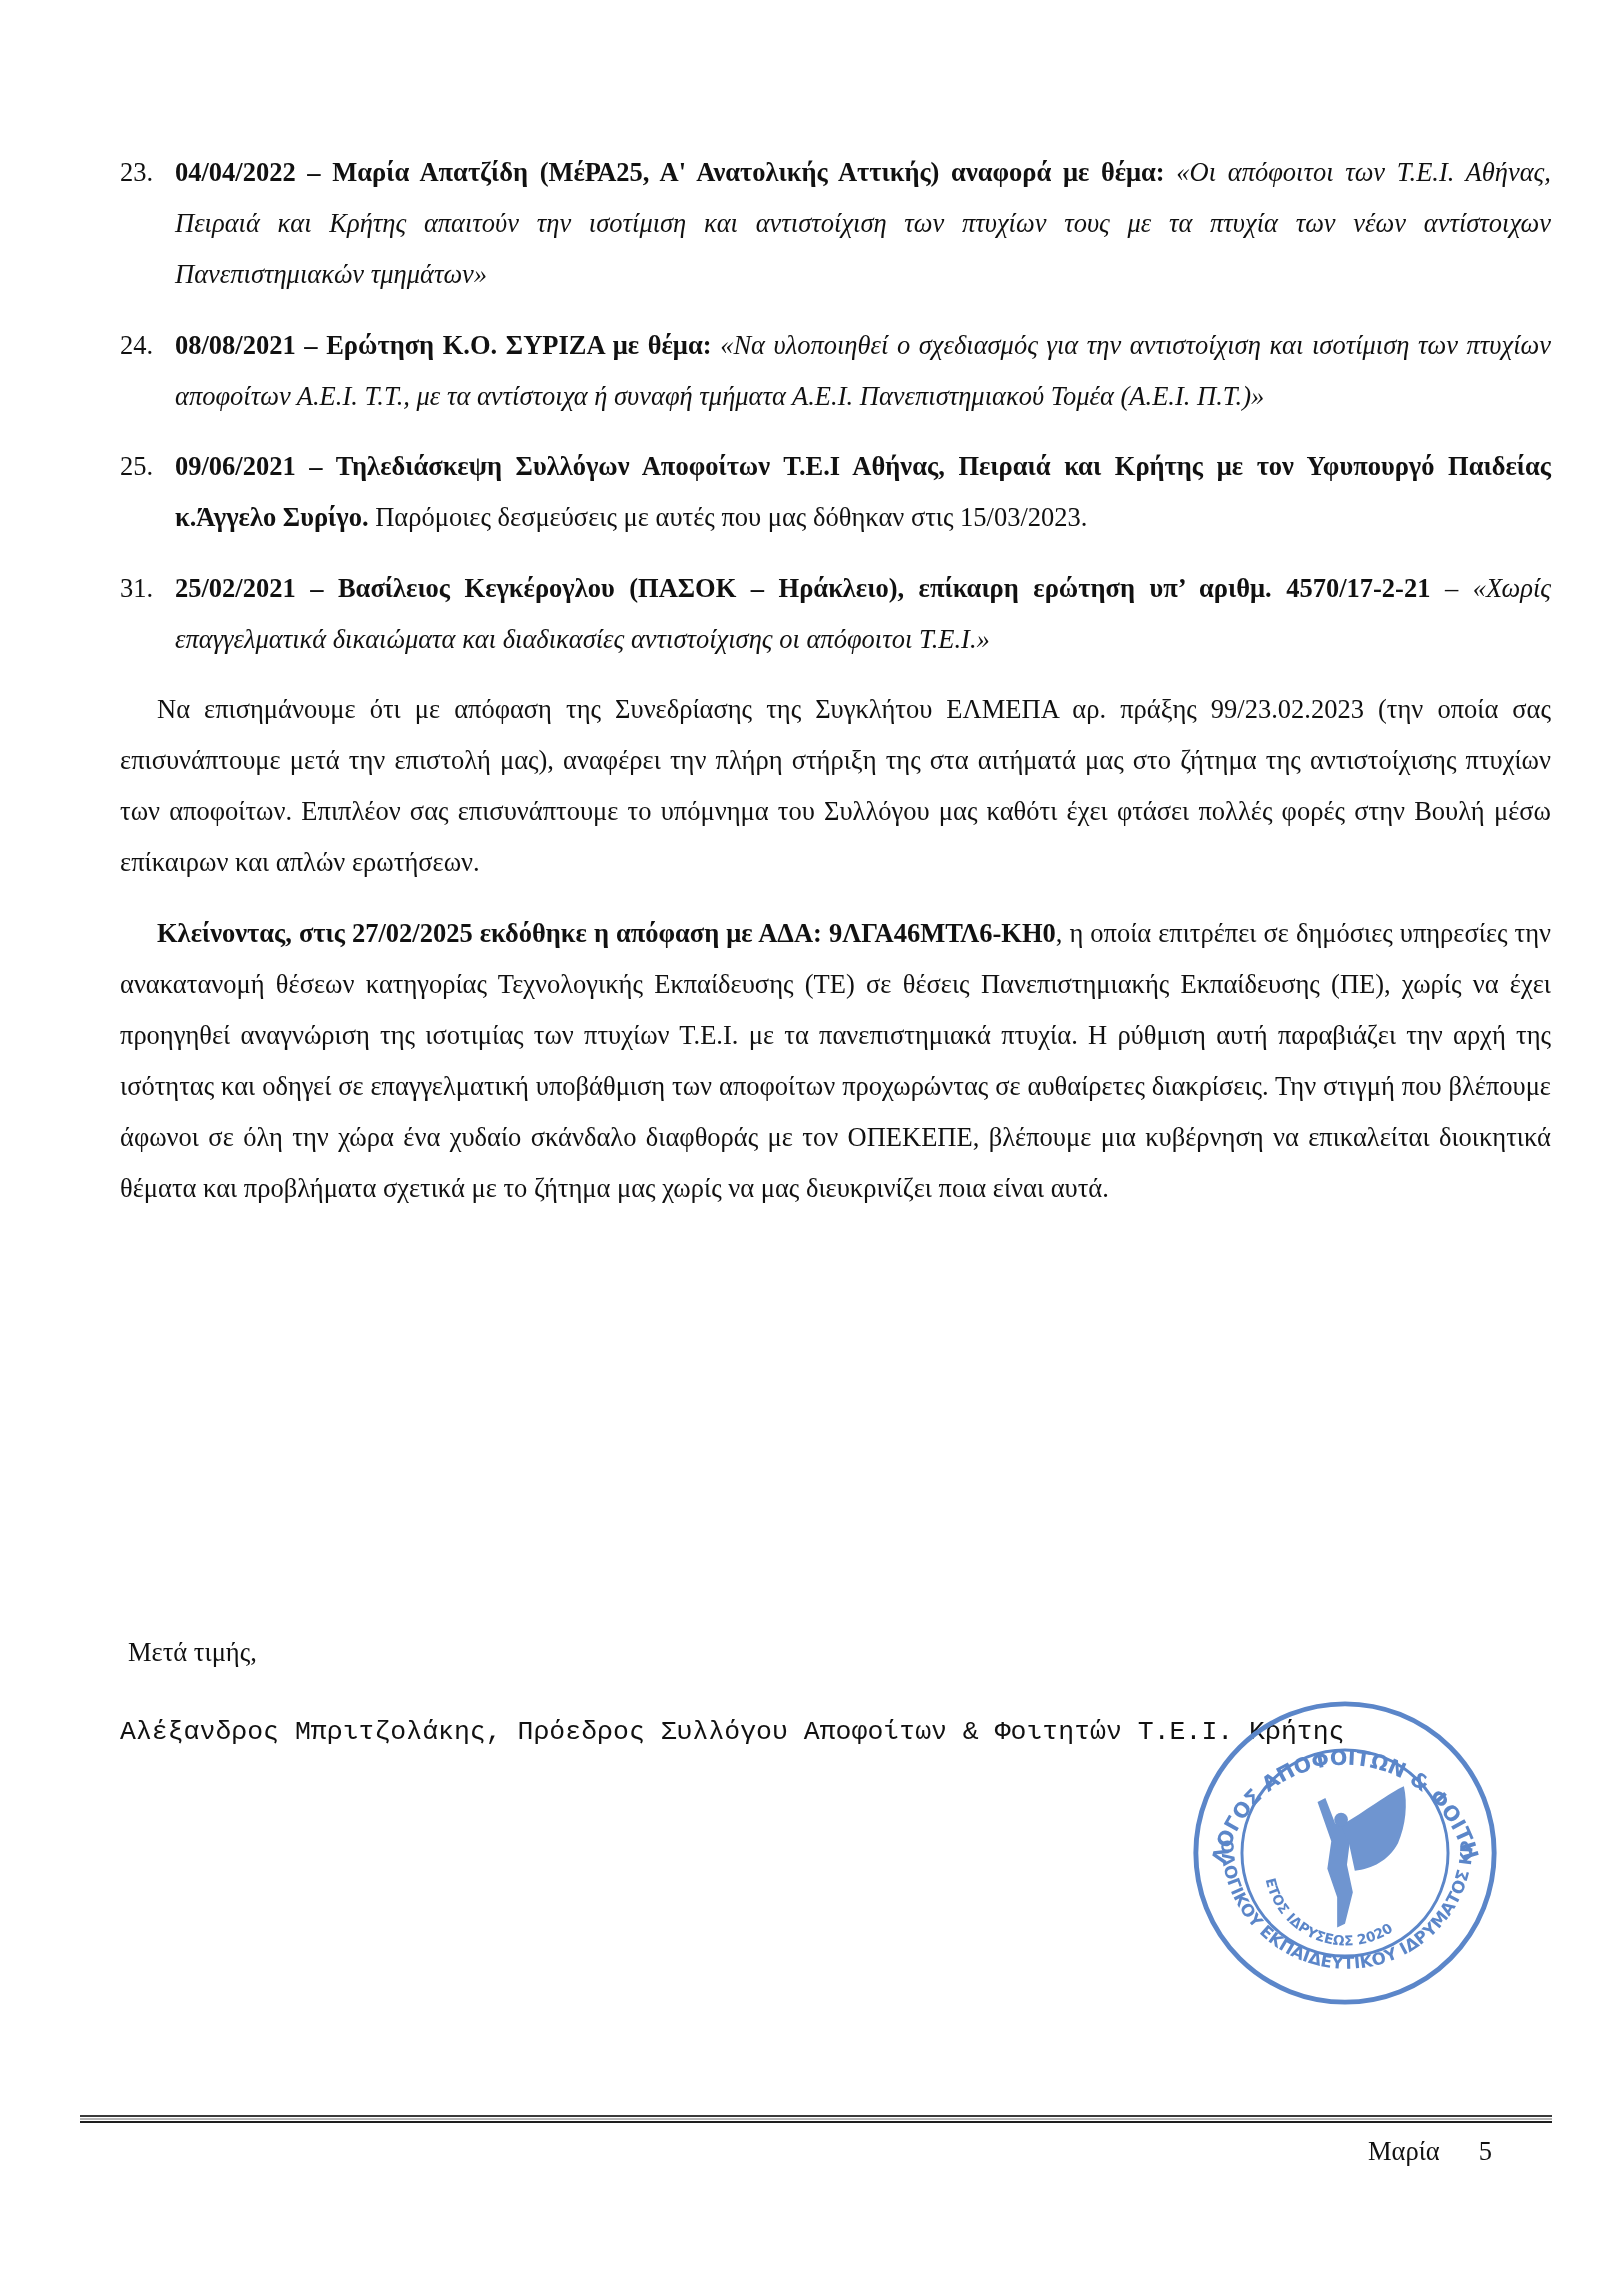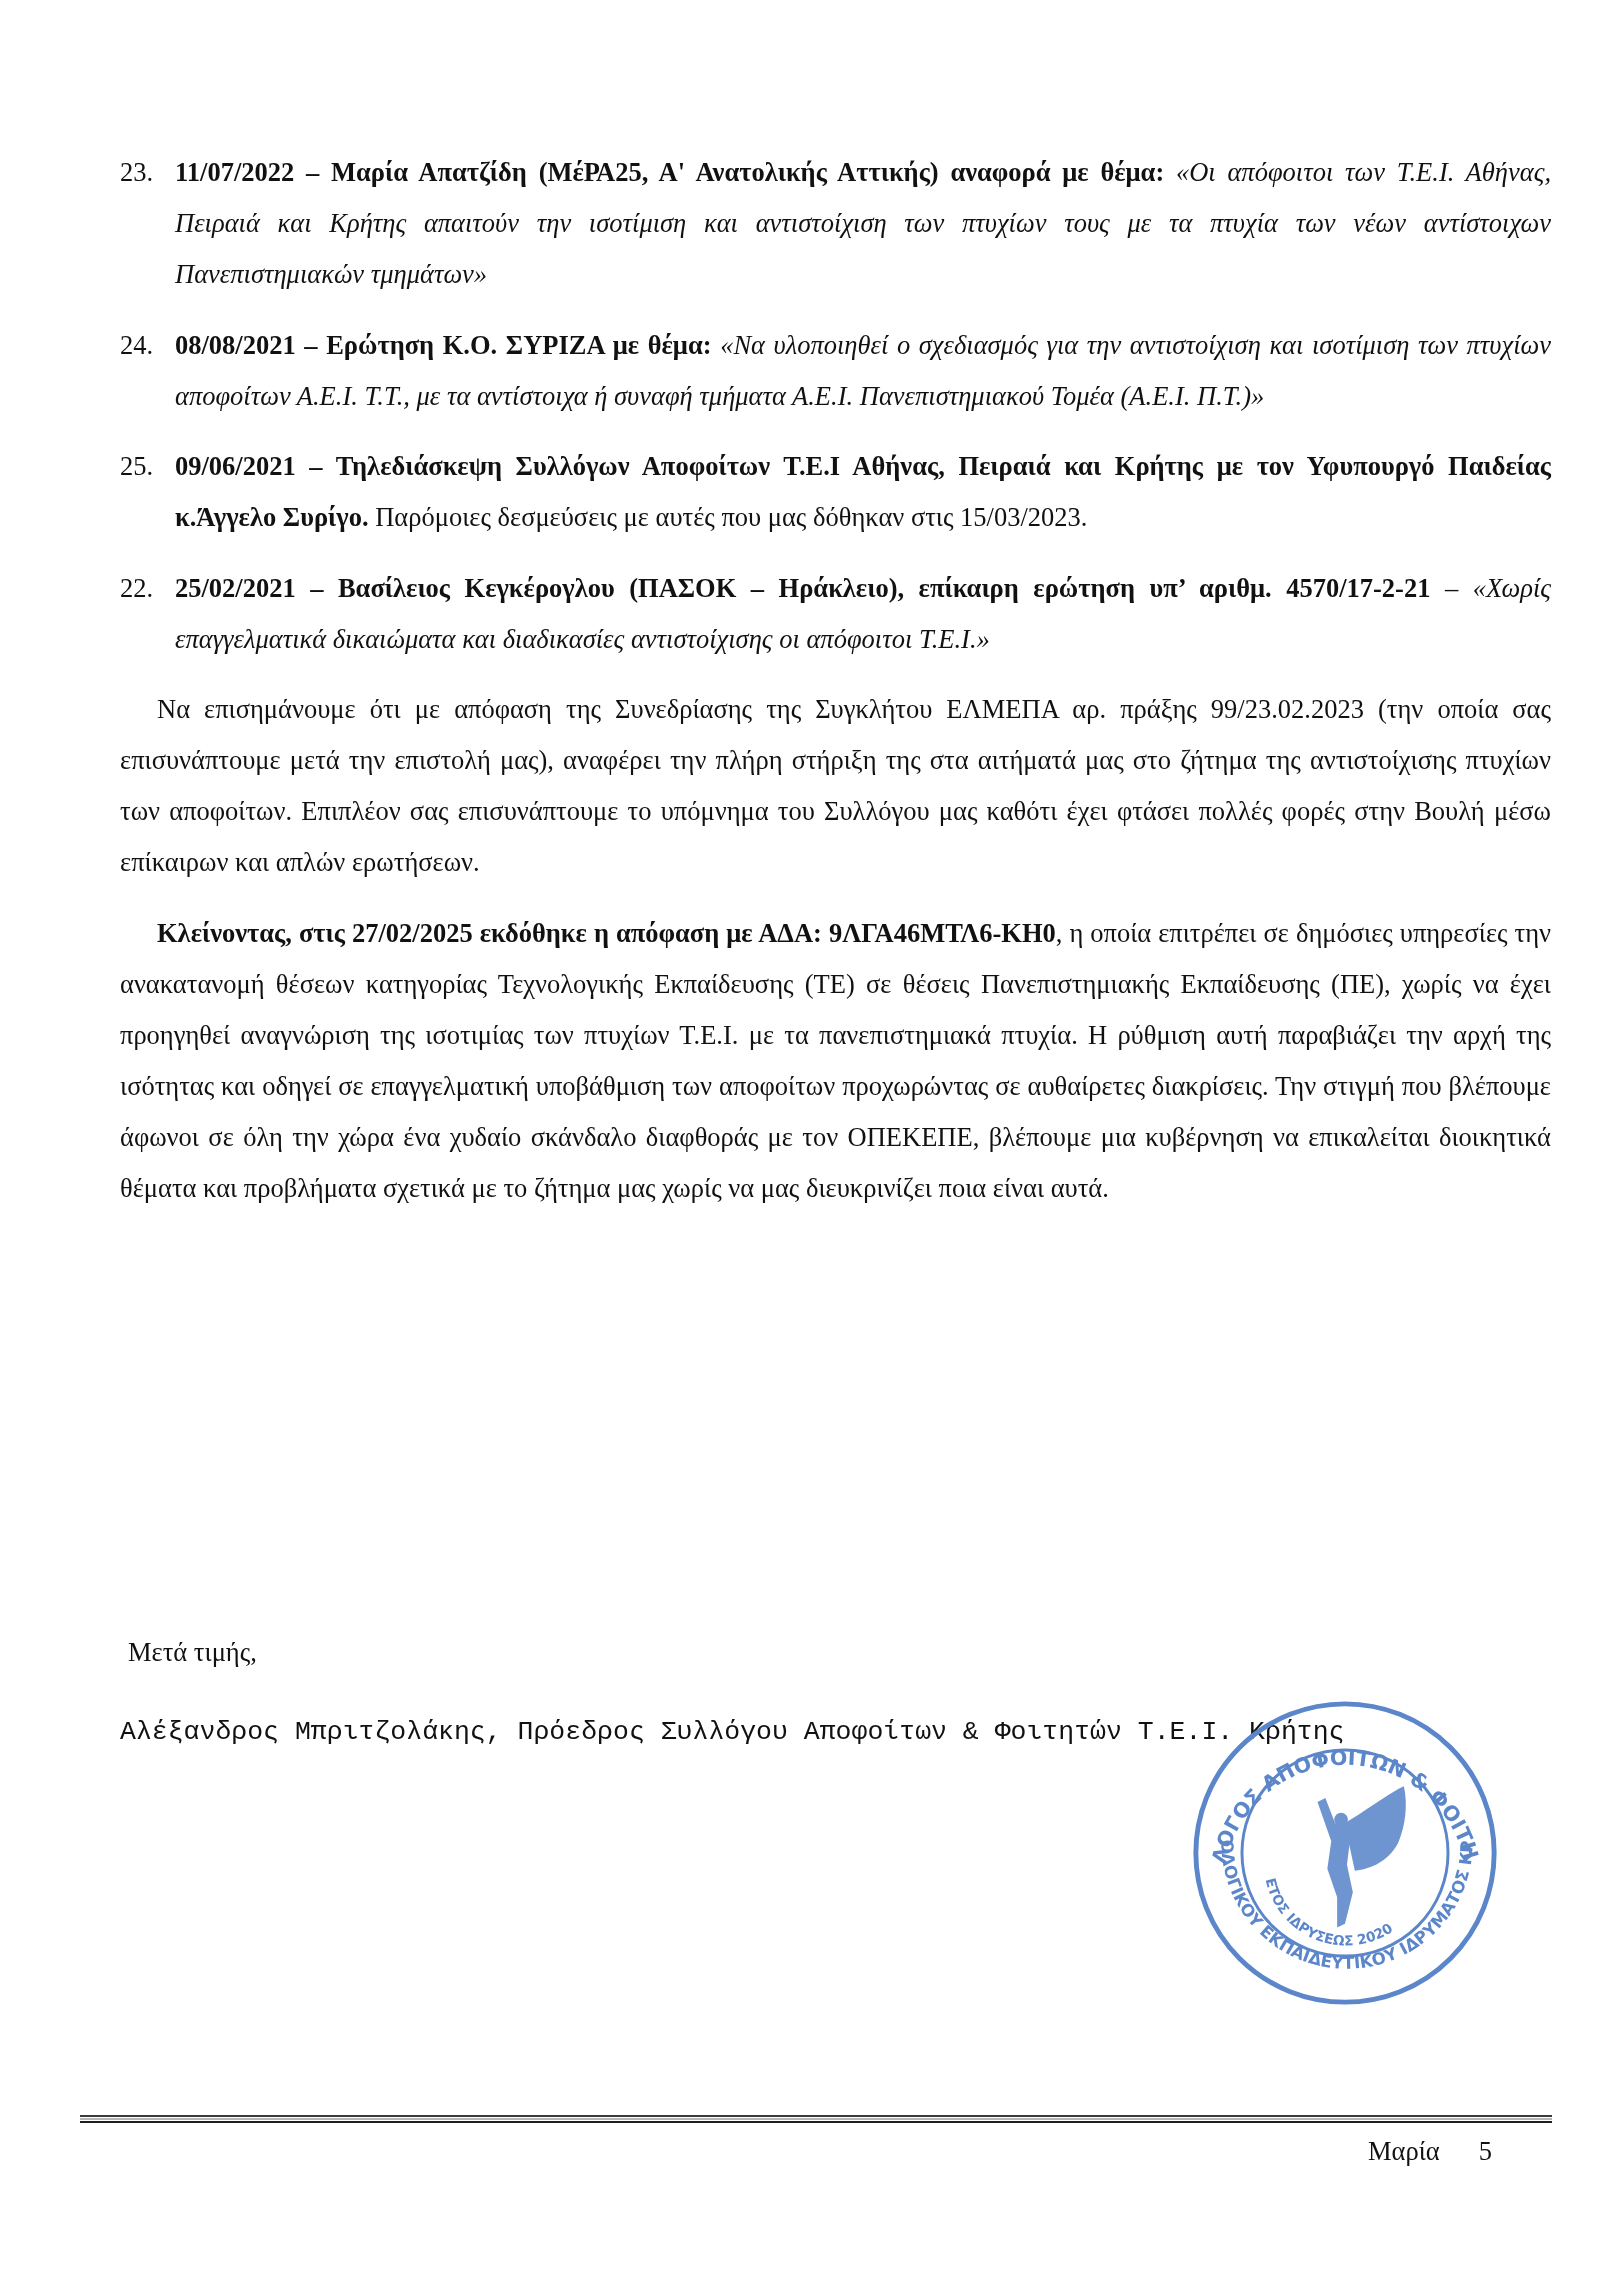--- a/index.html
+++ b/index.html
@@ -91,35 +91,35 @@
   </style>
 </head>
 <body>
 
 <div class="page">
 
   <div class="content">
     <ol class="refs">
       <li>
         <span class="num">23.</span>
-        <span class="b">11/07/2022 – Μαρία Απατζίδη (ΜέΡΑ25, Α' Ανατολικής Αττικής) αναφορά με θέμα: </span>
+        <span class="b">04/04/2022 – Μαρία Απατζίδη (ΜέΡΑ25, Α' Ανατολικής Αττικής) αναφορά με θέμα: </span>
         <span class="i">«Οι απόφοιτοι των Τ.Ε.Ι. Αθήνας, Πειραιά και Κρήτης απαιτούν την ισοτίμιση και αντιστοίχιση των πτυχίων τους με τα πτυχία των νέων αντίστοιχων Πανεπιστημιακών τμημάτων»</span>
       </li>
       <li>
         <span class="num">24.</span>
         <span class="b">08/08/2021 – Ερώτηση Κ.Ο. ΣΥΡΙΖΑ με θέμα: </span>
         <span class="i">«Να υλοποιηθεί ο σχεδιασμός για την αντιστοίχιση και ισοτίμιση των πτυχίων αποφοίτων Α.Ε.Ι. Τ.Τ., με τα αντίστοιχα ή συναφή τμήματα Α.Ε.Ι. Πανεπιστημιακού Τομέα (Α.Ε.Ι. Π.Τ.)»</span>
       </li>
       <li>
         <span class="num">25.</span>
         <span class="b">09/06/2021 – Τηλεδιάσκεψη Συλλόγων Αποφοίτων Τ.Ε.Ι Αθήνας, Πειραιά και Κρήτης με τον Υφυπουργό Παιδείας κ.Άγγελο Συρίγο. </span>
         <span>Παρόμοιες δεσμεύσεις με αυτές που μας δόθηκαν στις 15/03/2023.</span>
       </li>
       <li>
-        <span class="num">22.</span>
+        <span class="num">31.</span>
         <span class="b">25/02/2021 – Βασίλειος Κεγκέρογλου (ΠΑΣΟΚ – Ηράκλειο), επίκαιρη ερώτηση υπ’ αριθμ. 4570/17-2-21 </span>
         <span>– </span>
         <span class="i">«Χωρίς επαγγελματικά δικαιώματα και διαδικασίες αντιστοίχισης οι απόφοιτοι Τ.Ε.Ι.»</span>
       </li>
     </ol>
 
     <p class="para">Να επισημάνουμε ότι με απόφαση της Συνεδρίασης της Συγκλήτου ΕΛΜΕΠΑ αρ. πράξης 99/23.02.2023 (την οποία σας επισυνάπτουμε μετά την επιστολή μας), αναφέρει την πλήρη στήριξη της στα αιτήματά μας στο ζήτημα της αντιστοίχισης πτυχίων των αποφοίτων. Επιπλέον σας επισυνάπτουμε το υπόμνημα του Συλλόγου μας καθότι έχει φτάσει πολλές φορές στην Βουλή μέσω επίκαιρων και απλών ερωτήσεων.</p>
 
     <p class="para"><span class="b">Κλείνοντας, στις 27/02/2025 εκδόθηκε η απόφαση με ΑΔΑ: 9ΛΓΑ46ΜΤΛ6-ΚΗ0</span><span>, η οποία επιτρέπει σε δημόσιες υπηρεσίες την ανακατανομή θέσεων κατηγορίας Τεχνολογικής Εκπαίδευσης (ΤΕ) σε θέσεις Πανεπιστημιακής Εκπαίδευσης (ΠΕ), χωρίς να έχει προηγηθεί αναγνώριση της ισοτιμίας των πτυχίων Τ.Ε.Ι. με τα πανεπιστημιακά πτυχία. Η ρύθμιση αυτή παραβιάζει την αρχή της ισότητας και οδηγεί σε επαγγελματική υποβάθμιση των αποφοίτων προχωρώντας σε αυθαίρετες διακρίσεις. Την στιγμή που βλέπουμε άφωνοι σε όλη την χώρα ένα χυδαίο σκάνδαλο διαφθοράς με τον ΟΠΕΚΕΠΕ, βλέπουμε μια κυβέρνηση να επικαλείται διοικητικά θέματα και προβλήματα σχετικά με το ζήτημα μας χωρίς να μας διευκρινίζει ποια είναι αυτά.</span></p>
 

